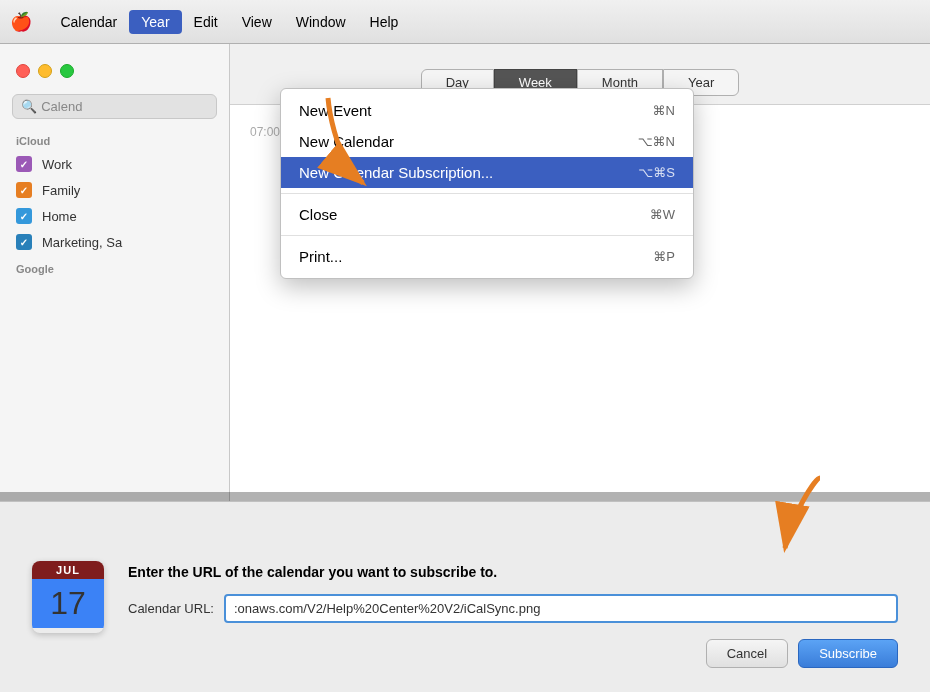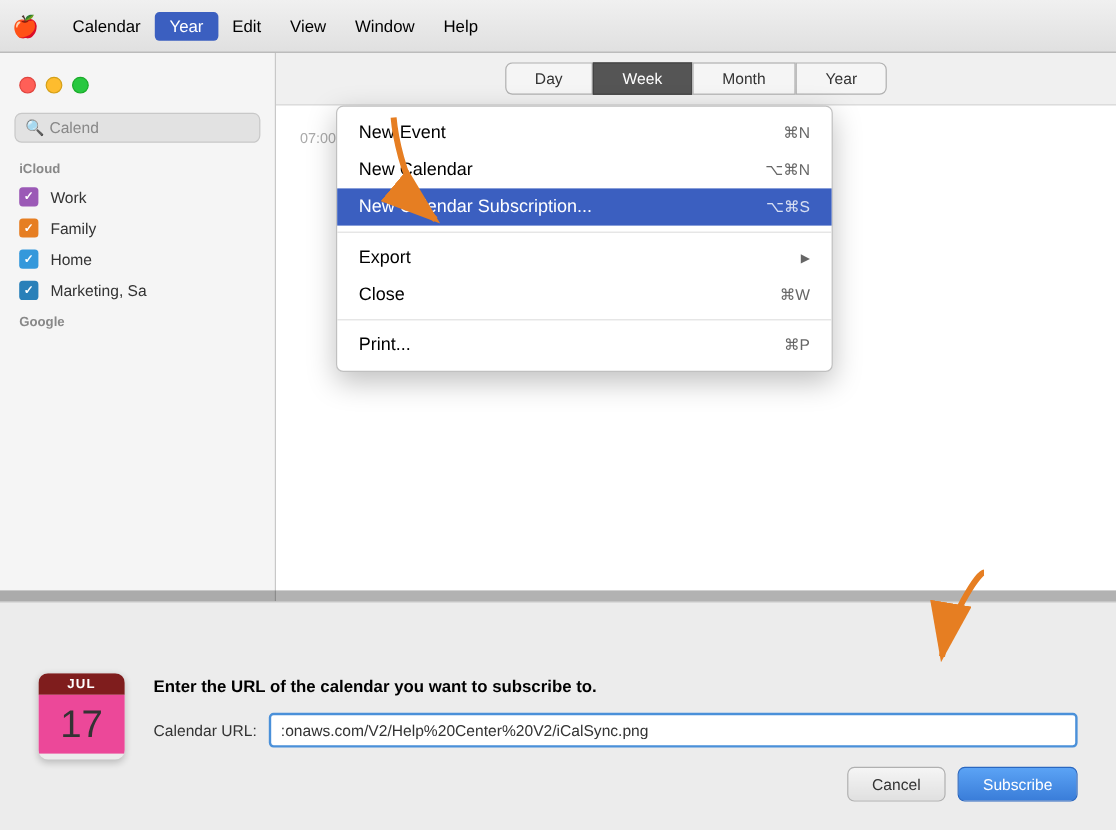--- a/index.html
+++ b/index.html
@@ -153,20 +153,21 @@
       border-bottom: 1px solid #d0d0d0;
       gap: 0;
     }
     .view-btn {
       padding: 5px 24px;
       font-size: 13px;
       border: 1px solid #b0b0b0;
       background: #f5f5f5;
       cursor: pointer;
       color: #333;
+      margin-top: 17px;
     }
     .view-btn:first-child { border-radius: 6px 0 0 6px; }
     .view-btn:last-child { border-radius: 0 6px 6px 0; }
     .view-btn.active {
       background: #555;
       color: white;
       border-color: #444;
     }
 
     
@@ -258,21 +259,21 @@
     .cal-icon-header {
       background: #7f1d1d;
       color: white;
       font-size: 11px;
       font-weight: bold;
       text-align: center;
       padding: 3px 0;
       letter-spacing: 1px;
     }
     .cal-icon-body {
-      background: #ec4899;
+      background: #3b82f6;
       text-align: center;
       font-size: 32px;
       font-weight: 300;
       color: #333;
       padding: 6px 0;
     }
 
     .dialog-content {
       flex: 1;
       margin-top: 38px;
@@ -432,24 +433,20 @@
     </div>
 
     <div class="menu-entry highlighted">
       <span>New Calendar Subscription...</span>
       <span class="menu-entry-shortcut">⌥⌘S</span>
     </div>
 
     <div class="menu-separator"></div>
 
 
-    <div class="menu-entry">
-      <span>Export</span>
-      <span class="menu-entry-shortcut submenu-arrow">▶</span>
-    </div>
 
     <div class="menu-entry">
       <span>Close</span>
       <span class="menu-entry-shortcut">⌘W</span>
     </div>
 
     <div class="menu-separator"></div>
 
     <div class="menu-entry">
       <span>Print...</span>

